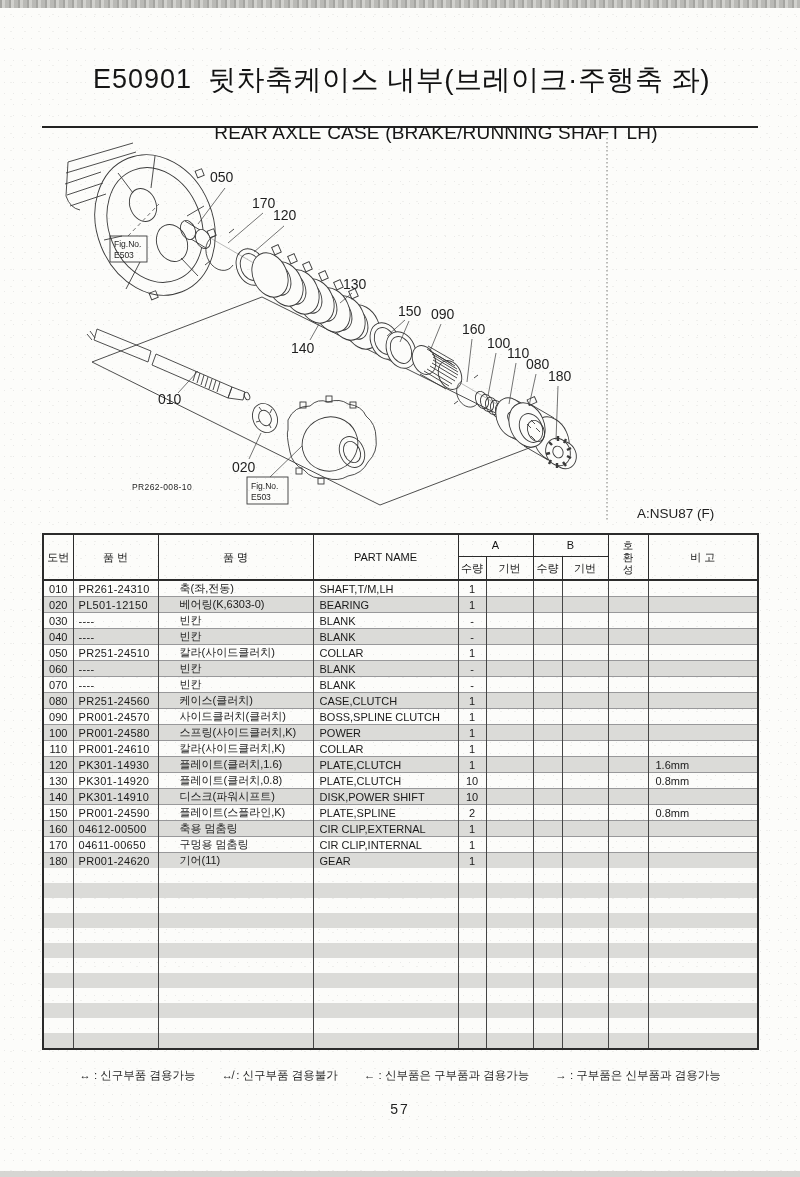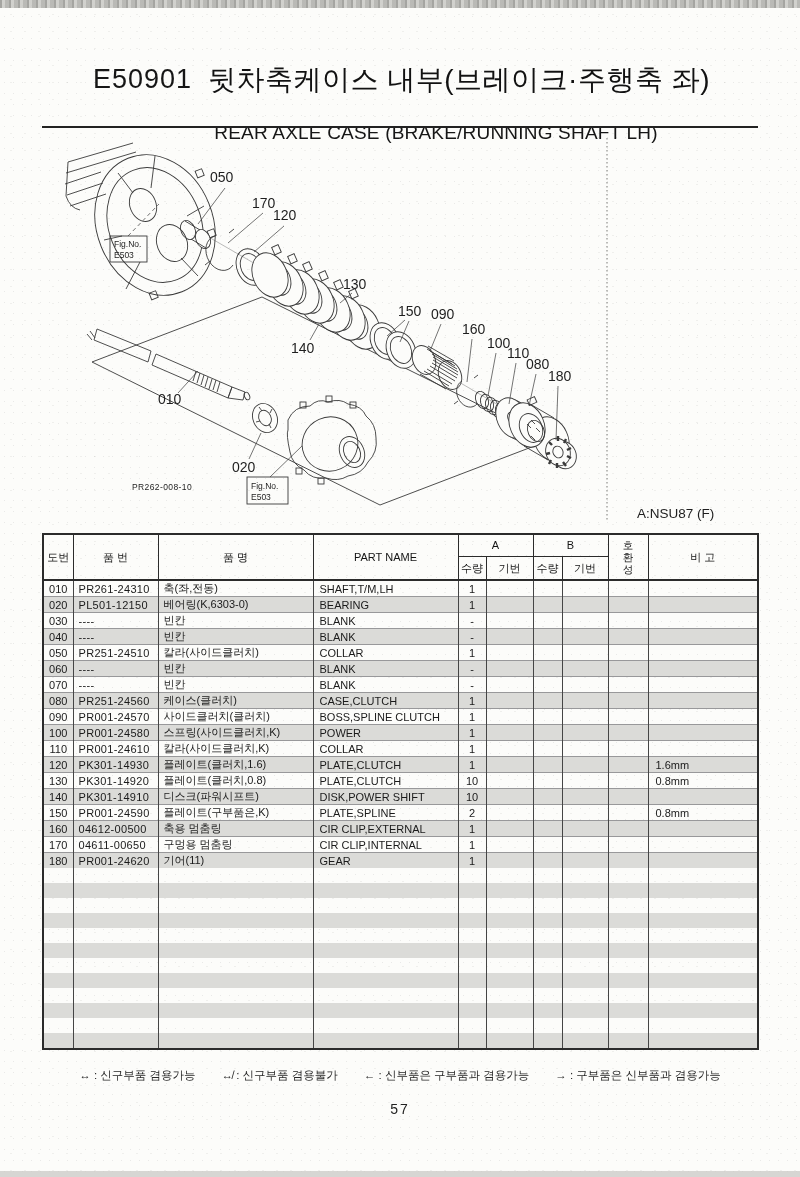--- a/index.html
+++ b/index.html
@@ -37,21 +37,21 @@
   #parts th{border:1px solid #2b2b2b;font-weight:normal;font-size:11px;padding:0;line-height:1.1;color:#141414;background:transparent;}
   #parts thead tr.h1 th{height:21px;}
   #parts thead tr.h2 th{height:22px;}
   #parts thead{border-bottom:2px solid #2b2b2b;}
   #parts td{height:15px;padding:0 0;border-left:1px solid #454545;border-right:1px solid #454545;
     border-top:1px solid #98989a;overflow:hidden;white-space:nowrap;color:#1a1a1a;}
   #parts tr.shade td{background:#dbdbd8;}
   #parts tr.empty td{border-top:none;}
   #parts td.c0{text-align:center;}
   #parts td.c1{padding-left:5px;letter-spacing:.3px;}
-  #parts td.c2{padding-left:5px;}
+  #parts td.c2{padding-left:21px;}
   #parts td.c3{padding-left:6px;}
   #parts td.c4,#parts td.c6{text-align:center;}
   #parts td.c9{padding-left:7px;}
   th.vertical span{display:inline-block;width:12px;word-break:break-all;line-height:1.15;font-size:10.5px;}
 
   #legend{left:0;top:1068px;width:800px;text-align:center;font-size:11.5px;color:#262626;}
   #legend .item{margin:0 13px;white-space:nowrap;}
   #page-number{left:0;top:1101px;width:800px;text-align:center;font-size:14px;letter-spacing:2px;color:#222;}
 </style>
 </head>
@@ -489,21 +489,21 @@
             <td class="c4">10</td>
             <td class="c5"></td>
             <td class="c6"></td>
             <td class="c7"></td>
             <td class="c8"></td>
             <td class="c9"></td>
           </tr>
           <tr>
             <td class="c0">150</td>
             <td class="c1">PR001-24590</td>
-            <td class="c2">플레이트(구부품은,K)</td>
+            <td class="c2">플레이트(스플라인,K)</td>
             <td class="c3">PLATE,SPLINE</td>
             <td class="c4">2</td>
             <td class="c5"></td>
             <td class="c6"></td>
             <td class="c7"></td>
             <td class="c8"></td>
             <td class="c9">0.8mm</td>
           </tr>
           <tr class="shade">
             <td class="c0">160</td>

